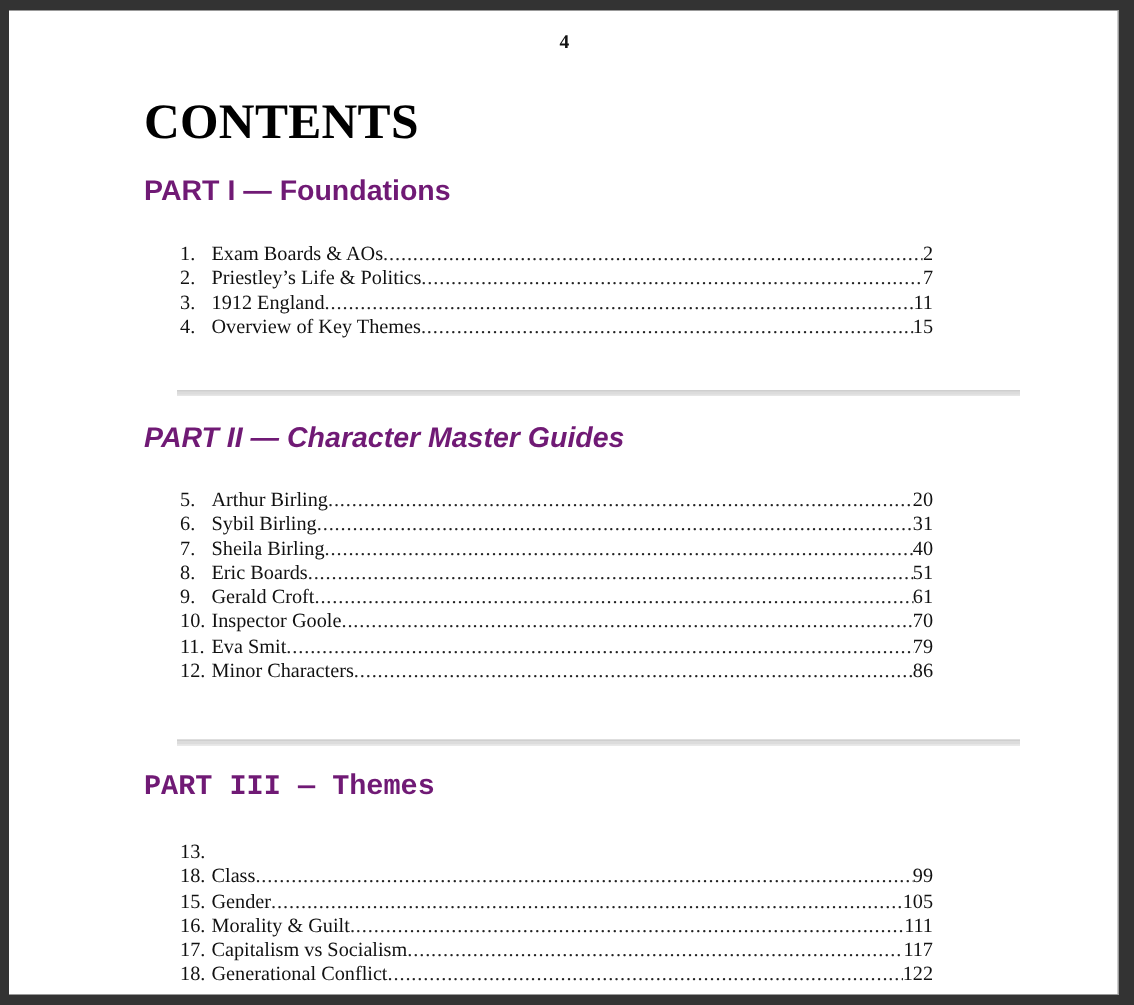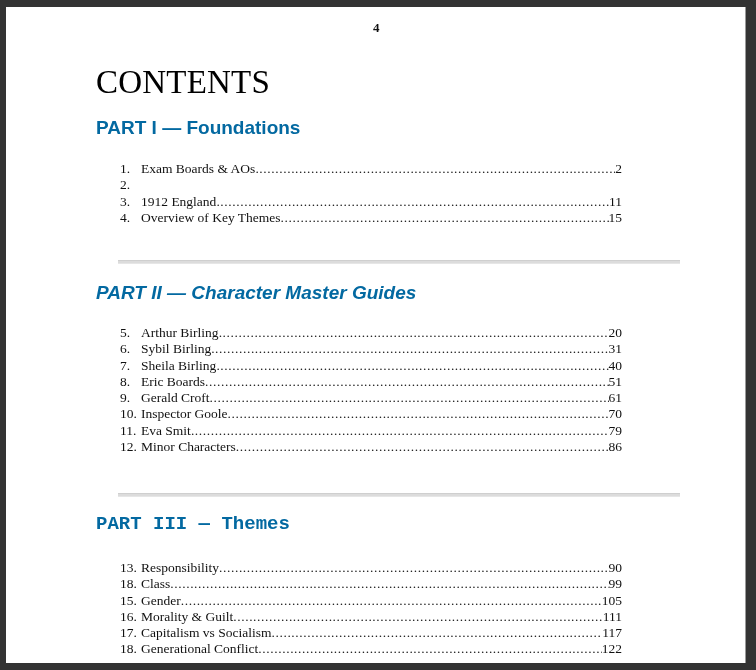--- a/index.html
+++ b/index.html
@@ -18,27 +18,27 @@
   }
   .page-number {
     position: absolute; left: 367px; top: 13px;
     font-family: "Liberation Serif", serif;
     font-weight: bold; font-size: 13px; color: #111;
   }
   .doc-title {
     position: absolute; left: 90px; top: 57px;
     margin: 0;
     font-family: "Liberation Serif", serif;
-    font-weight: normal; font-size: 33px; color: #000;
+    font-weight: bold; font-size: 33px; color: #000;
     letter-spacing: 0.2px;
   }
   .part-heading {
     position: absolute; left: 90px; margin: 0;
     font-family: "Liberation Sans", sans-serif;
-    font-weight: bold; font-size: 19px; color: #0369a1;
+    font-weight: bold; font-size: 19px; color: #701a75;
     white-space: nowrap;
   }
   .rule {
     position: absolute; left: 112px; width: 562px; height: 2px;
     background: #dcdcdc;
     border-top: 1px solid #cfcfcf;
     border-bottom: 1px solid #e6e6e6;
   }
   .toc-list {
     position: absolute; left: 0; margin: 0; padding: 0; list-style: none;
@@ -79,20 +79,25 @@
     <li class="toc-item">
       <span class="toc-num">1.</span>
       <span class="toc-label-wrap">
           <span class="toc-label">Exam Boards &amp; AOs </span>
           <span class="toc-leader"></span>
           <span class="toc-page">2</span>
         </span>
     </li>
     <li class="toc-item">
       <span class="toc-num">2.</span>
+      <span class="toc-label-wrap">
+          <span class="toc-label">Priestley’s Life &amp; Politics</span>
+          <span class="toc-leader"></span>
+          <span class="toc-page">7</span>
+        </span>
     </li>
     <li class="toc-item">
       <span class="toc-num">3.</span>
       <span class="toc-label-wrap">
           <span class="toc-label">1912 England</span>
           <span class="toc-leader"></span>
           <span class="toc-page">11</span>
         </span>
     </li>
     <li class="toc-item">
@@ -174,25 +179,20 @@
         </span>
     </li>
   </ul>
 
   <div class="rule" style="top:486px;"></div>
 
   <h2 class="part-heading" style="top:506px;font-family:Liberation Mono, monospace;">PART III — Themes</h2>
   <ul class="toc-list" style="top:553px;">
     <li class="toc-item">
       <span class="toc-num">13.</span>
-      <span class="toc-label-wrap">
-          <span class="toc-label">Responsibility</span>
-          <span class="toc-leader"></span>
-          <span class="toc-page">90</span>
-        </span>
     </li>
     <li class="toc-item">
       <span class="toc-num">18.</span>
       <span class="toc-label-wrap">
           <span class="toc-label">Class</span>
           <span class="toc-leader"></span>
           <span class="toc-page">99</span>
         </span>
     </li>
     <li class="toc-item">

